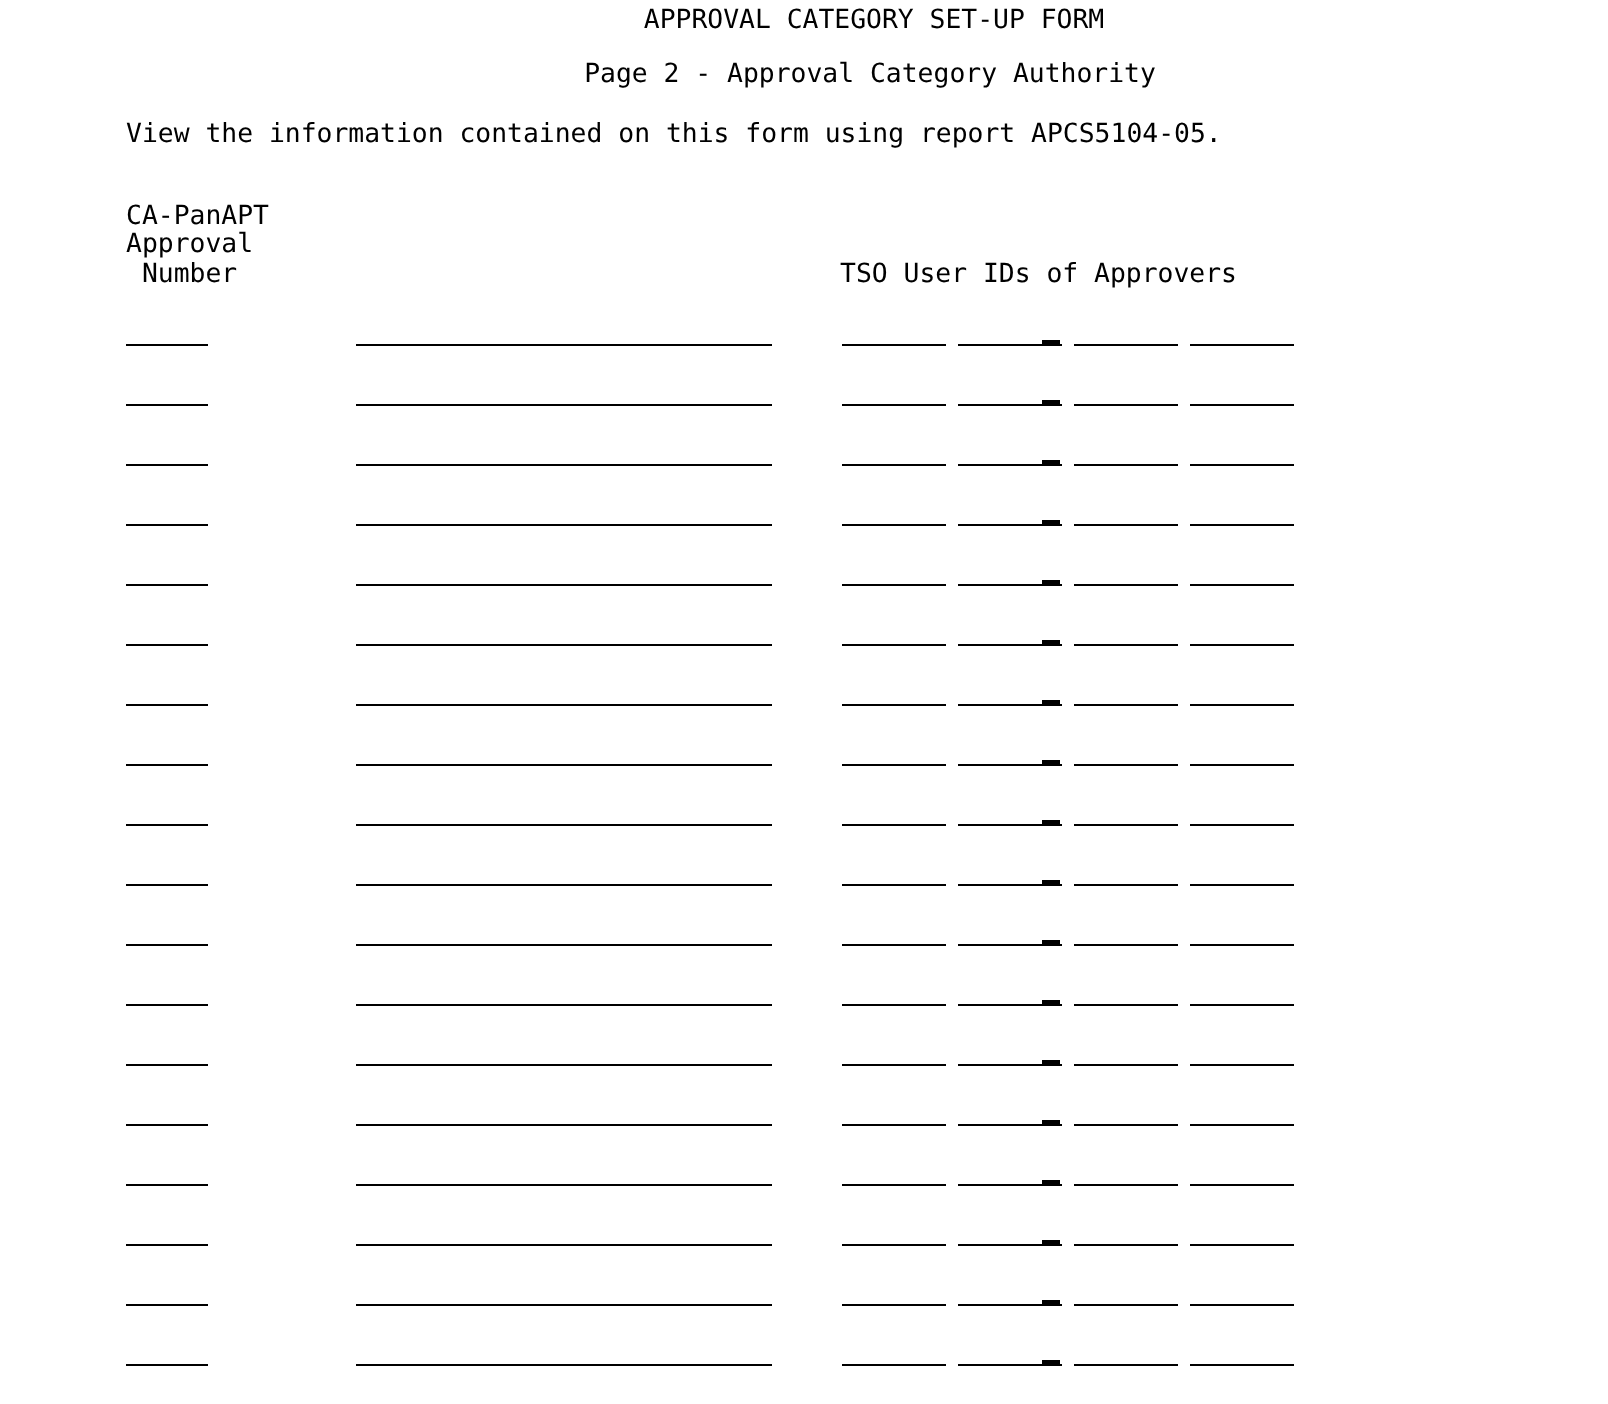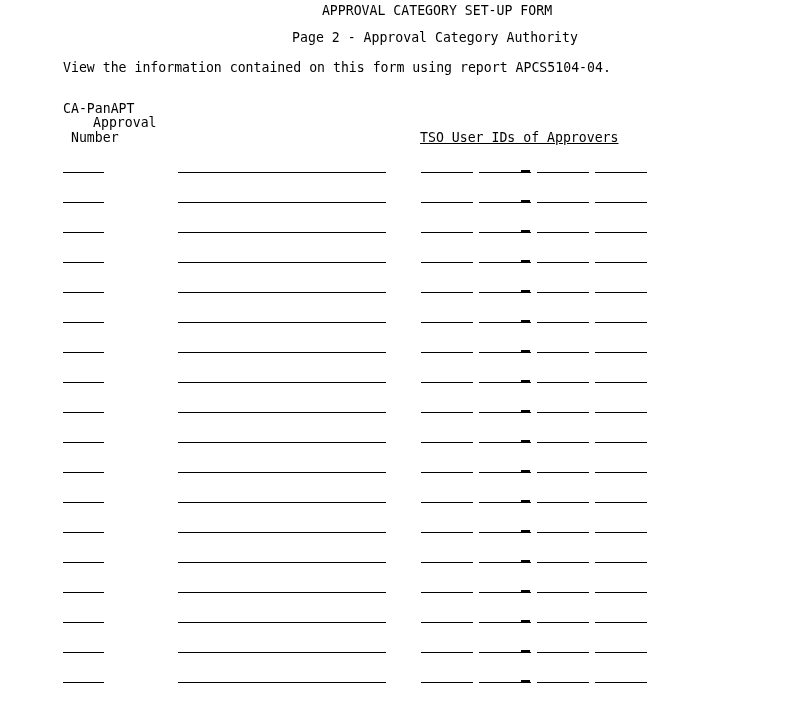--- a/index.html
+++ b/index.html
@@ -39,24 +39,24 @@
     left: 0;
     top: 31px;
     width: 870px;
     text-align: center;
   }
   #doc-instruction {
     left: 63px;
     top: 61px;
   }
   #hdr-num-l1 { left: 63px; top: 102px; text-align: center; }
-  #hdr-num-l2 { left: 63px; top: 116px; margin-left: 30px; }
+  #hdr-num-l2 { left: 63px; top: 116px; }
   #hdr-num-l3 { left: 63px; top: 131px; }
   #hdr-desc   { left: 178px; top: 131px; }
-  #hdr-tso    { left: 420px; top: 131px; text-decoration: underline; }
+  #hdr-tso    { left: 420px; top: 131px; }
 
   .rows {
     position: absolute;
     left: 0;
     top: 0;
     width: 804px;
     height: 702px;
   }
   .row {
     position: absolute;
@@ -87,21 +87,21 @@
 </style>
 </head>
 <body>
 
 <div class="page">
 
   <div class="txt" id="doc-title">APPROVAL CATEGORY SET-UP FORM</div>
 
   <div class="txt" id="doc-subtitle">Page 2 - Approval Category Authority</div>
 
-  <div class="txt" id="doc-instruction">View the information contained on this form using report APCS5104-04.</div>
+  <div class="txt" id="doc-instruction">View the information contained on this form using report APCS5104-05.</div>
 
   <div class="txt" id="hdr-num-l1">CA-PanAPT</div>
   <div class="txt" id="hdr-num-l2">Approval</div>
   <div class="txt" id="hdr-num-l3"> Number</div>
 
 
   <div class="txt" id="hdr-tso">TSO User IDs of Approvers</div>
 
   <div class="rows" id="form-rows">
       <div class="row" style="top: 159px;">

